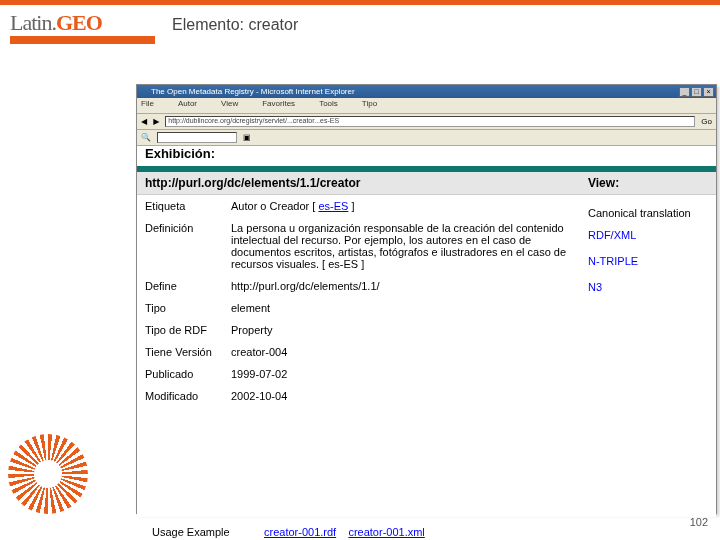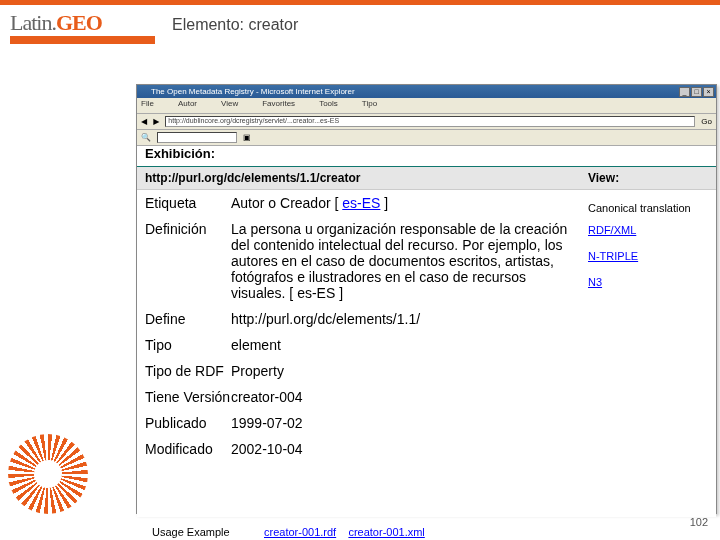--- a/index.html
+++ b/index.html
@@ -17,29 +17,29 @@
   .ie-titlebar-text { color: #fff; font-size: 8px; padding-left: 12px; white-space: nowrap; overflow: hidden; }
   .ie-btns { display: flex; gap: 1px; }
   .ie-btn { width: 11px; height: 10px; background: #ccc; border: 1px solid #666; font-size: 7px; line-height: 8px; text-align: center; }
   .ie-menubar { height: 16px; background: #ece9d8; border-bottom: 1px solid #aaa; font-size: 8px; color: #333; padding: 1px 4px; display: flex; gap: 24px; }
   .ie-toolbar { height: 16px; background: #ece9d8; border-bottom: 1px solid #aaa; display: flex; align-items: center; padding: 0 4px; gap: 6px; font-size: 8px; }
   .ie-address { flex: 1; background: #fff; border: 1px inset #999; height: 11px; font-size: 7px; padding: 0 2px; color: #444; overflow: hidden; white-space: nowrap; }
   .ie-extrabar { height: 16px; background: #ece9d8; border-bottom: 1px solid #aaa; display: flex; align-items: center; gap: 6px; padding: 0 4px; font-size: 8px; }
   .ie-extrabar input { width: 80px; font-size: 8px; height: 11px; border: 1px inset #999; }
 
   .page { background: #fff; height: calc(100% - 57px); overflow: hidden; font-size: 11px; }
-  .page .hdr-row { display: flex; background: #e6e6e6; border-top: 1px solid #0f766e; border-bottom: 1px solid #ccc; padding: 4px 8px; font-weight: bold; font-size: 12px; }
+  .page .hdr-row { display: flex; background: #e6e6e6; border-top: 6px solid #0f766e; border-bottom: 1px solid #ccc; padding: 4px 8px; font-weight: bold; font-size: 12px; }
   .page .hdr-row .hdr-left { flex: 1; font-family: Verdana, sans-serif; }
   .page .hdr-row .hdr-right { width: 120px; }
   .tbl { display: flex; }
   .tbl-left { flex: 1; }
   .tbl-right { width: 136px; padding: 6px 8px; font-size: 11px; }
-  .tbl-right .vlink { color: #00f; text-decoration: underline; display: block; margin: 10px 0 14px; }
+  .tbl-right .vlink { color: #00f; display: block; margin: 10px 0 14px; }
   .tbl-right .vtext { margin: 6px 0 10px; }
-  .row { display: flex; padding: 5px 8px; font-size: 14px; }
+  .row { display: flex; padding: 5px 8px; font-size: 11px; }
   .row .lbl { width: 86px; flex-shrink: 0; }
   .row .val { flex: 1; }
   .link { color: #00f; text-decoration: underline; }
 
   .bottom-row { display: flex; padding: 2px 16px; font-size: 11px; position: absolute; bottom: 0; left: 136px; right: 3px; background: #fff; }
   .bottom-row .lbl { width: 112px; }
   .bottom-row .val { flex: 1; }
 
   .footer { position: absolute; bottom: 10px; left: 116px; right: 20px; font-size: 10px; color: #e85c1a; text-align: left; line-height: 1.2; }
   .slidenum { position: absolute; bottom: 12px; right: 12px; font-size: 11px; color: #555; }

